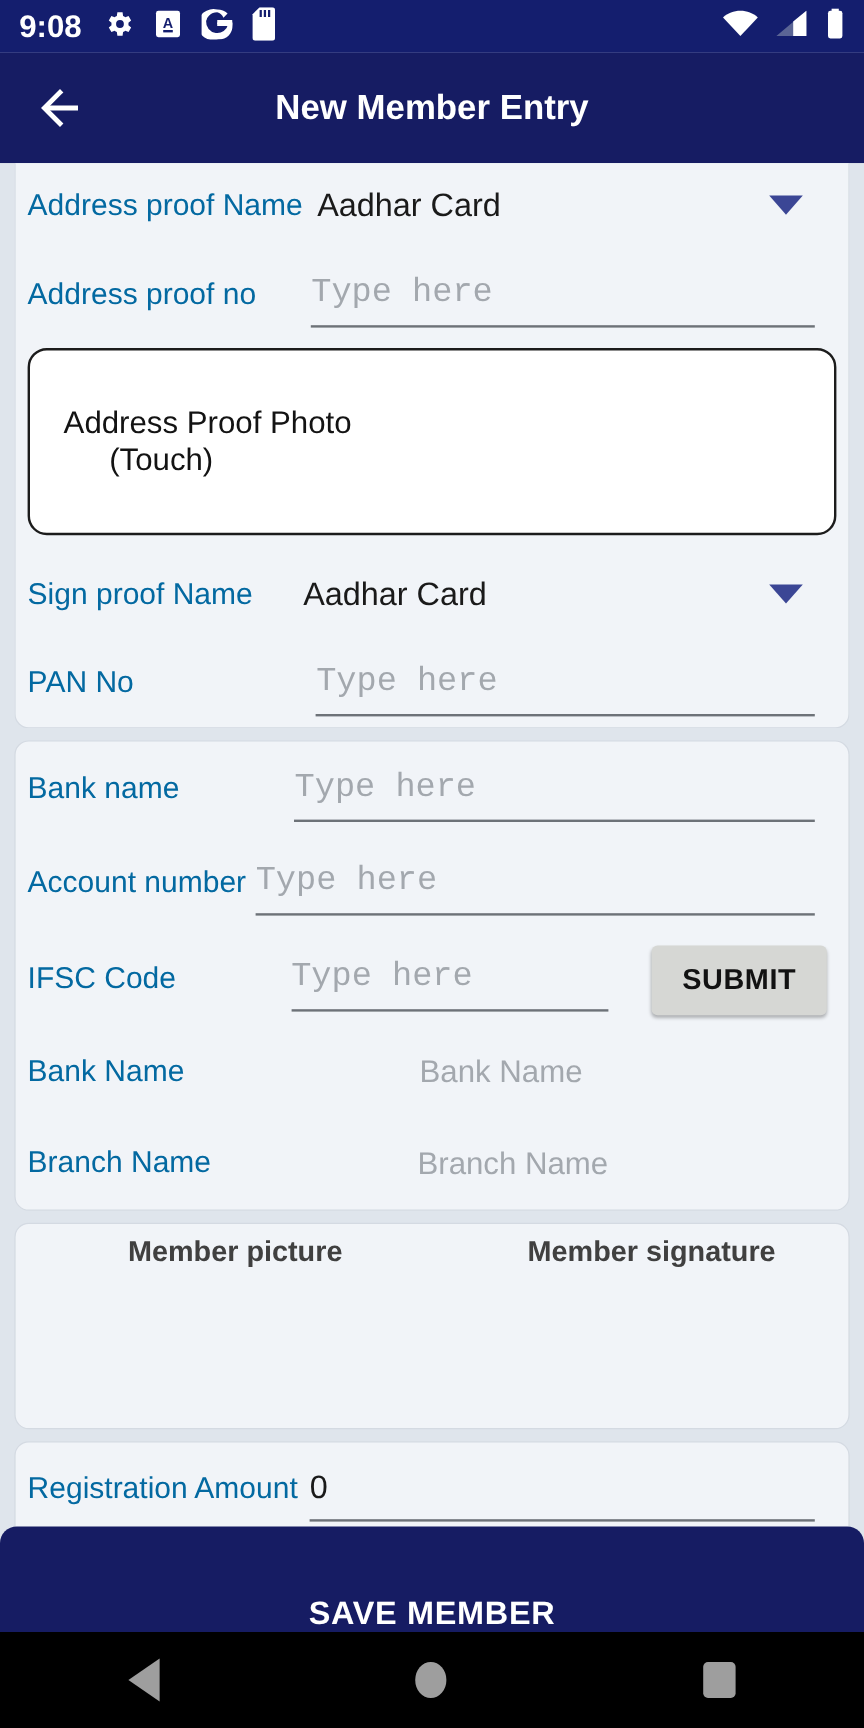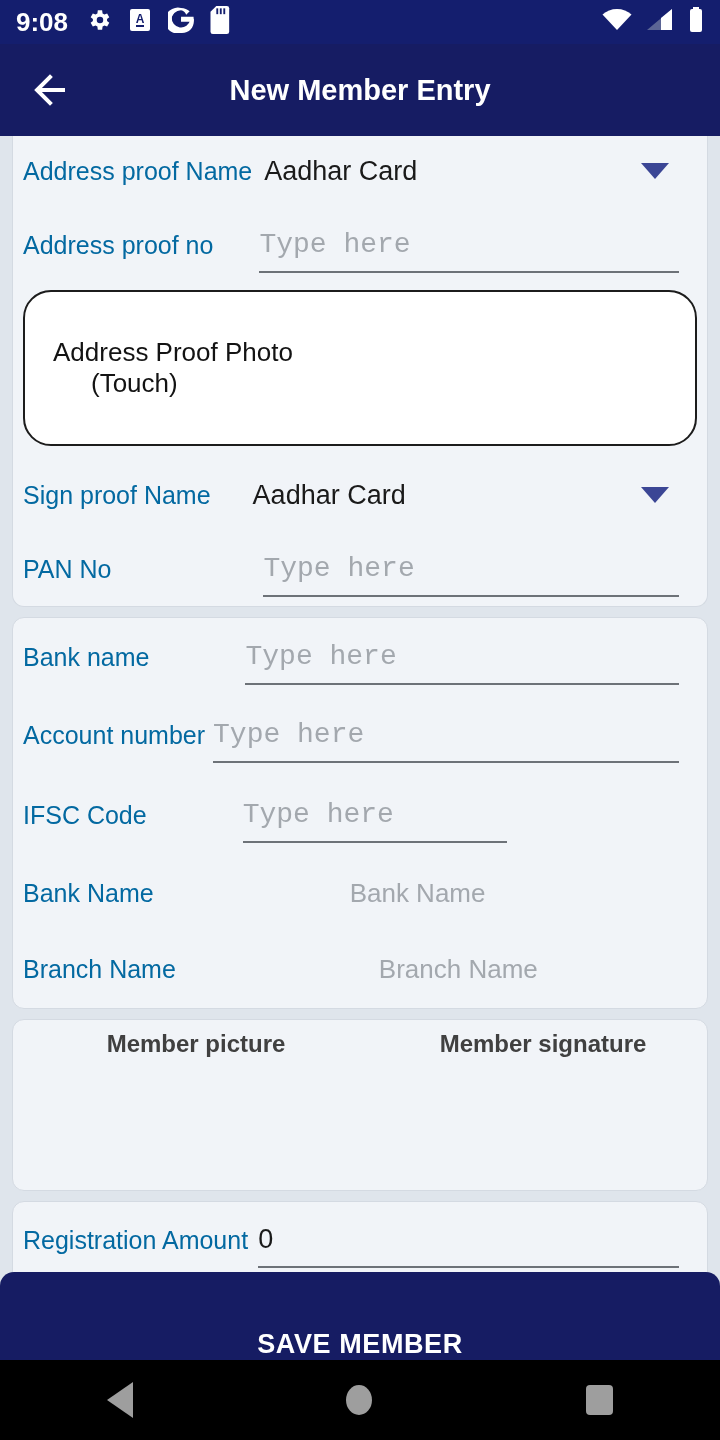--- a/index.html
+++ b/index.html
@@ -144,21 +144,21 @@
     color: #1a1a1a;
     font-size: 27px;
   }
 
   
   .photo-box {
     margin: 8px 10px 12px 10px;
     height: 156px;
     background: #ffffff;
     border: 2px solid #1c1c1c;
-    border-radius: 28px;
+    border-radius: 16px;
     display: flex;
     flex-direction: column;
     justify-content: center;
     padding-left: 28px;
     cursor: pointer;
   }
   .photo-box .l1 {
     font-size: 26px;
     color: #131313;
     line-height: 1.2;
@@ -372,30 +372,31 @@
         <span class="field" style="margin-left:8px; margin-right:18px;">
           <span class="ph">Type here</span>
         </span>
       </div>
 
       <div class="row" style="height:82px;">
         <span class="label">IFSC Code</span>
         <span class="field" style="margin-left:96px; margin-right:190px;">
           <span class="ph">Type here</span>
         </span>
+        <button class="submit-btn">SUBMIT</button>
       </div>
 
       <div class="row" style="height:74px;">
         <span class="label">Bank Name</span>
         <span class="field nounderline" style="margin-left:196px;">
           <span class="grey-val">Bank Name</span>
         </span>
       </div>
 
-      <div class="row" style="height:78px;gap:31px;">
+      <div class="row" style="height:78px;">
         <span class="label">Branch Name</span>
         <span class="field nounderline" style="margin-left:172px;">
           <span class="grey-val">Branch Name</span>
         </span>
       </div>
     </div>
 
     <div class="card media-card">
       <div class="media-heads">
         <div class="media-head">Member picture</div>

